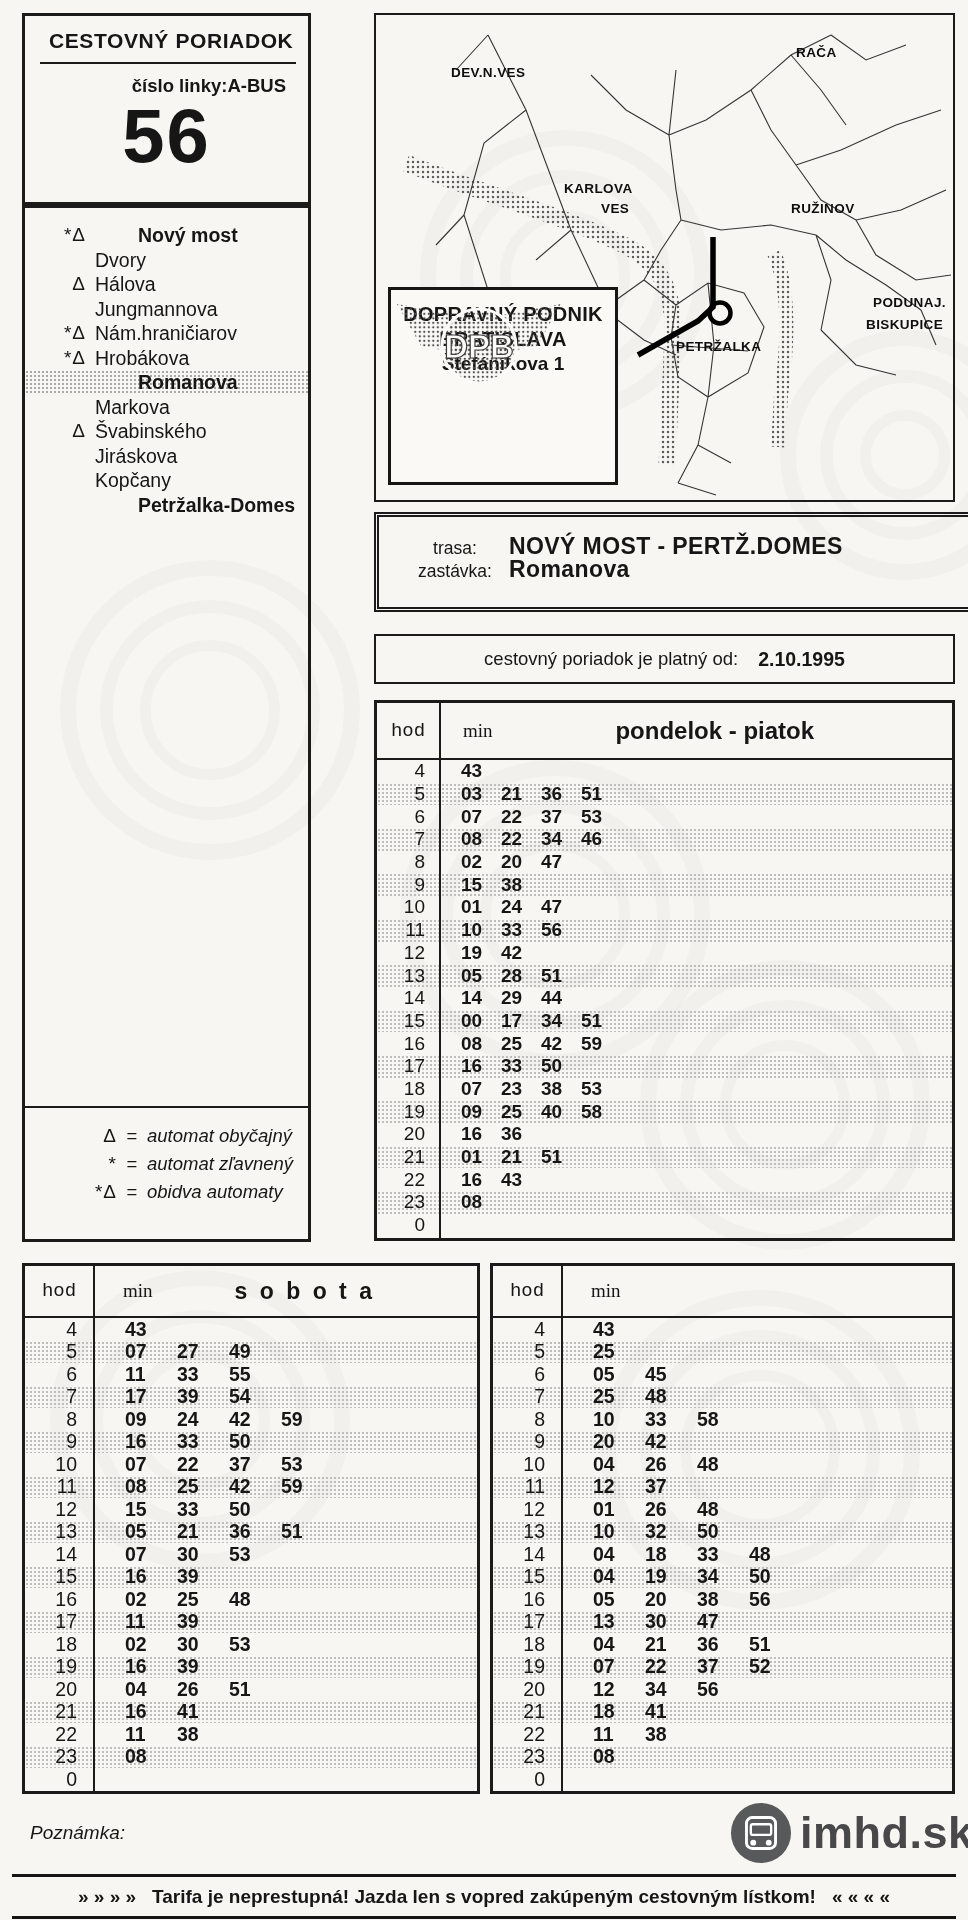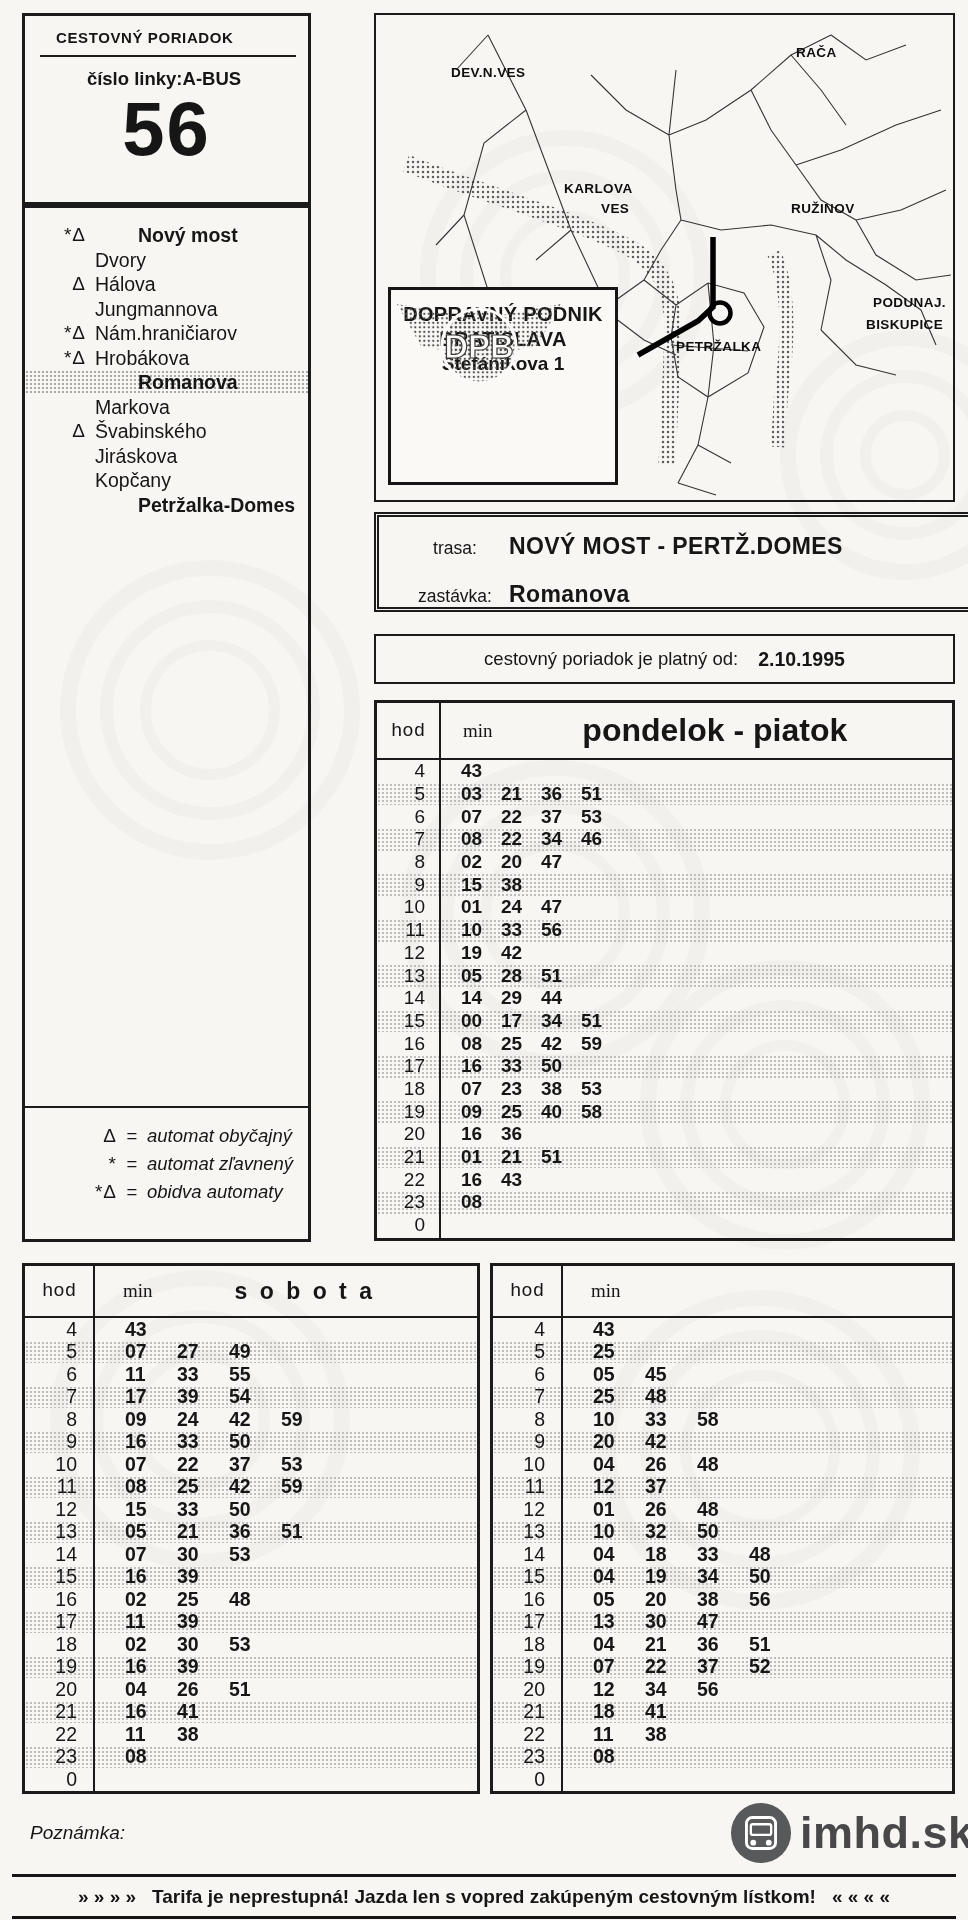--- a/index.html
+++ b/index.html
@@ -14,23 +14,23 @@
 
   
   .wm{position:absolute;border:16px solid #8f8f8f;border-radius:50%;opacity:.05;z-index:0;}
   .wm::before{content:"";position:absolute;inset:24px;border:13px solid #8f8f8f;border-radius:50%;}
   .wm::after{content:"";position:absolute;inset:64px;border:11px solid #8f8f8f;border-radius:50%;}
 
   .box{position:absolute;background:transparent;z-index:2;}
 
   
   #header-box{left:22px;top:13px;width:289px;height:192px;border:3px solid #1b1b1b;}
-  .hb-title{margin:13px 12px 0 31px;font-size:15px;font-weight:bold;letter-spacing:.6px;white-space:nowrap;}
+  .hb-title{margin:13px 12px 0 24px;font-size:21px;font-weight:bold;letter-spacing:.6px;white-space:nowrap;}
   .hb-rule{margin:9px 12px 0 15px;border-top:2px solid #1b1b1b;}
-  .hb-line-row{display:flex;justify-content:center;margin:11px 22px 0 17px;font-size:18.5px;font-weight:bold;}
+  .hb-line-row{display:flex;justify-content:flex-end;margin:11px 22px 0 17px;font-size:18.5px;font-weight:bold;}
   .hb-number{text-align:center;font-size:76px;font-weight:bold;line-height:.92;margin-top:4px;letter-spacing:2px;}
 
   
   #stops-box{left:22px;top:205px;width:289px;height:1037px;border:3px solid #1b1b1b;}
   .stops-list{padding-top:15px;}
   .stop{display:flex;height:24.5px;line-height:24.5px;font-size:19.5px;}
   .stop .sym{width:70px;text-align:right;padding-right:9px;font-size:19px;letter-spacing:1px;}
   .stop .name{flex:1;}
   .stop.bold .name{font-weight:bold;margin-left:43px;}
   .stop.highlight{background-image:radial-gradient(circle,#a8a8a6 1.1px, rgba(0,0,0,0) 1.2px);background-size:4px 4px;}
@@ -45,21 +45,21 @@
   #map-box svg{position:absolute;left:0;top:0;}
   #dpb-box{position:absolute;left:12px;top:272px;width:230px;height:198px;border:3px solid #161616;background:#faf9f6;text-align:center;padding-top:12px;}
   .dpb-l1,.dpb-l2{font-size:20px;font-weight:bold;line-height:25px;letter-spacing:.3px;}
   .dpb-l3{font-size:19px;font-weight:bold;line-height:24px;}
   .dpb-logo{margin-top:4px;}
 
   
   #trasa-box{left:374px;top:512px;width:670px;height:100px;border:5px double #1b1b1b;text-align:center;}
   .tr-row{position:absolute;left:22px;display:flex;align-items:baseline;}
   .tr-row.r1{top:16px;}
-  .tr-row.r2{top:64px;}
+  .tr-row.r2{top:39px;}
   .tr-label{font-size:17.5px;width:108px;}
   .tr-value{font-size:23px;font-weight:bold;letter-spacing:.4px;white-space:nowrap;}
   #validity-box{left:374px;top:634px;width:581px;height:50px;border:2px solid #1b1b1b;display:flex;align-items:center;justify-content:center;gap:20px;}
   .v-label{font-size:18.5px;}
   .v-date{font-size:19.5px;font-weight:bold;}
 
   
   .ttable{position:absolute;border:3px solid #1b1b1b;background:transparent;z-index:2;}
   .thead{display:flex;align-items:center;border-bottom:2px solid #1b1b1b;}
   .th-hod{text-align:center;font-family:"Liberation Mono",monospace;font-size:19px;}
@@ -70,21 +70,21 @@
   .hour{text-align:right;font-size:19px;}
   .mins{display:flex;}
   .mins .m{font-weight:bold;font-size:19px;}
   .trow.shaded{background-image:radial-gradient(circle,#bdbdbb 1px, rgba(0,0,0,0) 1.12px);background-size:4px 4px;}
 
   
   .tw{left:374px;top:700px;width:581px;height:541px;}
   .tw .thead{height:57px;}
   .tw .th-hod{width:62px;}
   .tw .th-min{margin-left:24px;}
-  .tw .th-title{font-size:32px;padding-right:15px;}
+  .tw .th-title{font-size:24px;padding-right:15px;}
   .tw .vdiv{left:62px;}
   .tw .trow{height:22.7px;}
   .tw .hour{width:62px;padding-right:14px;}
   .tw .mins{padding-left:22px;}
   .tw .mins .m{width:40px;}
 
   
   .ts .thead{height:52px;}
   .ts .th-title{font-size:23px;letter-spacing:3px;padding-right:20px;}
   .ts .vdiv{left:68px;}

